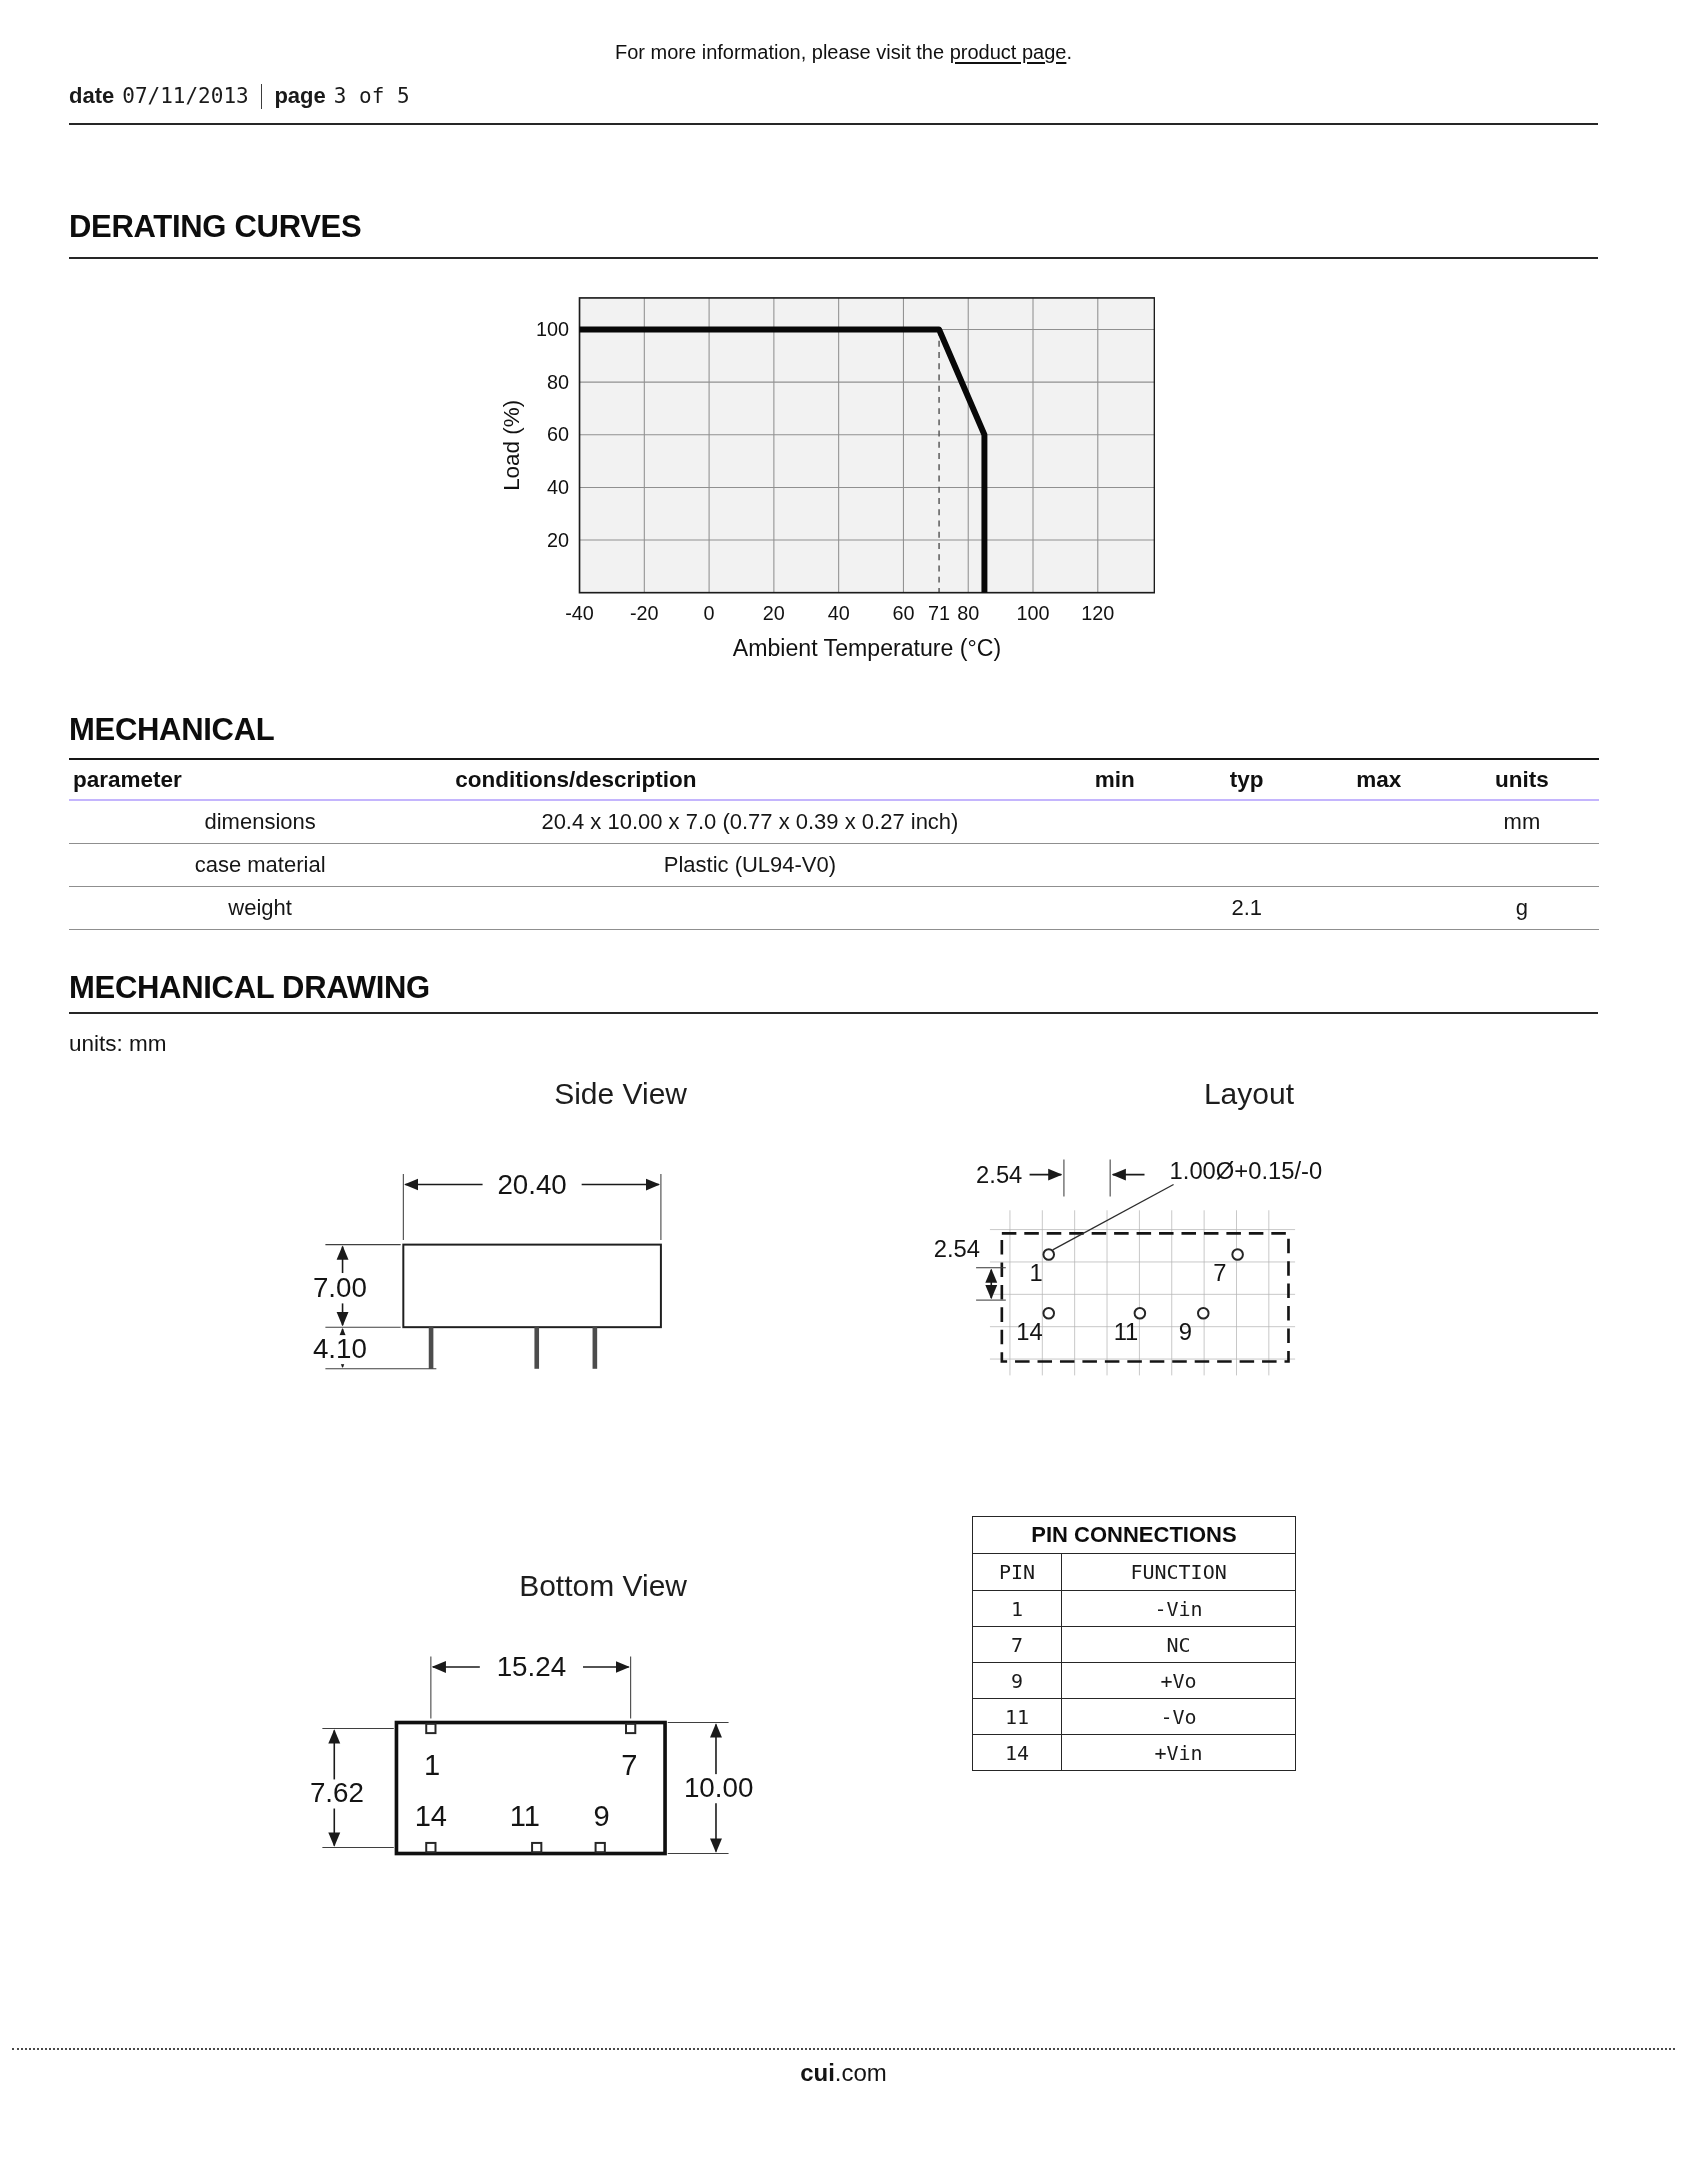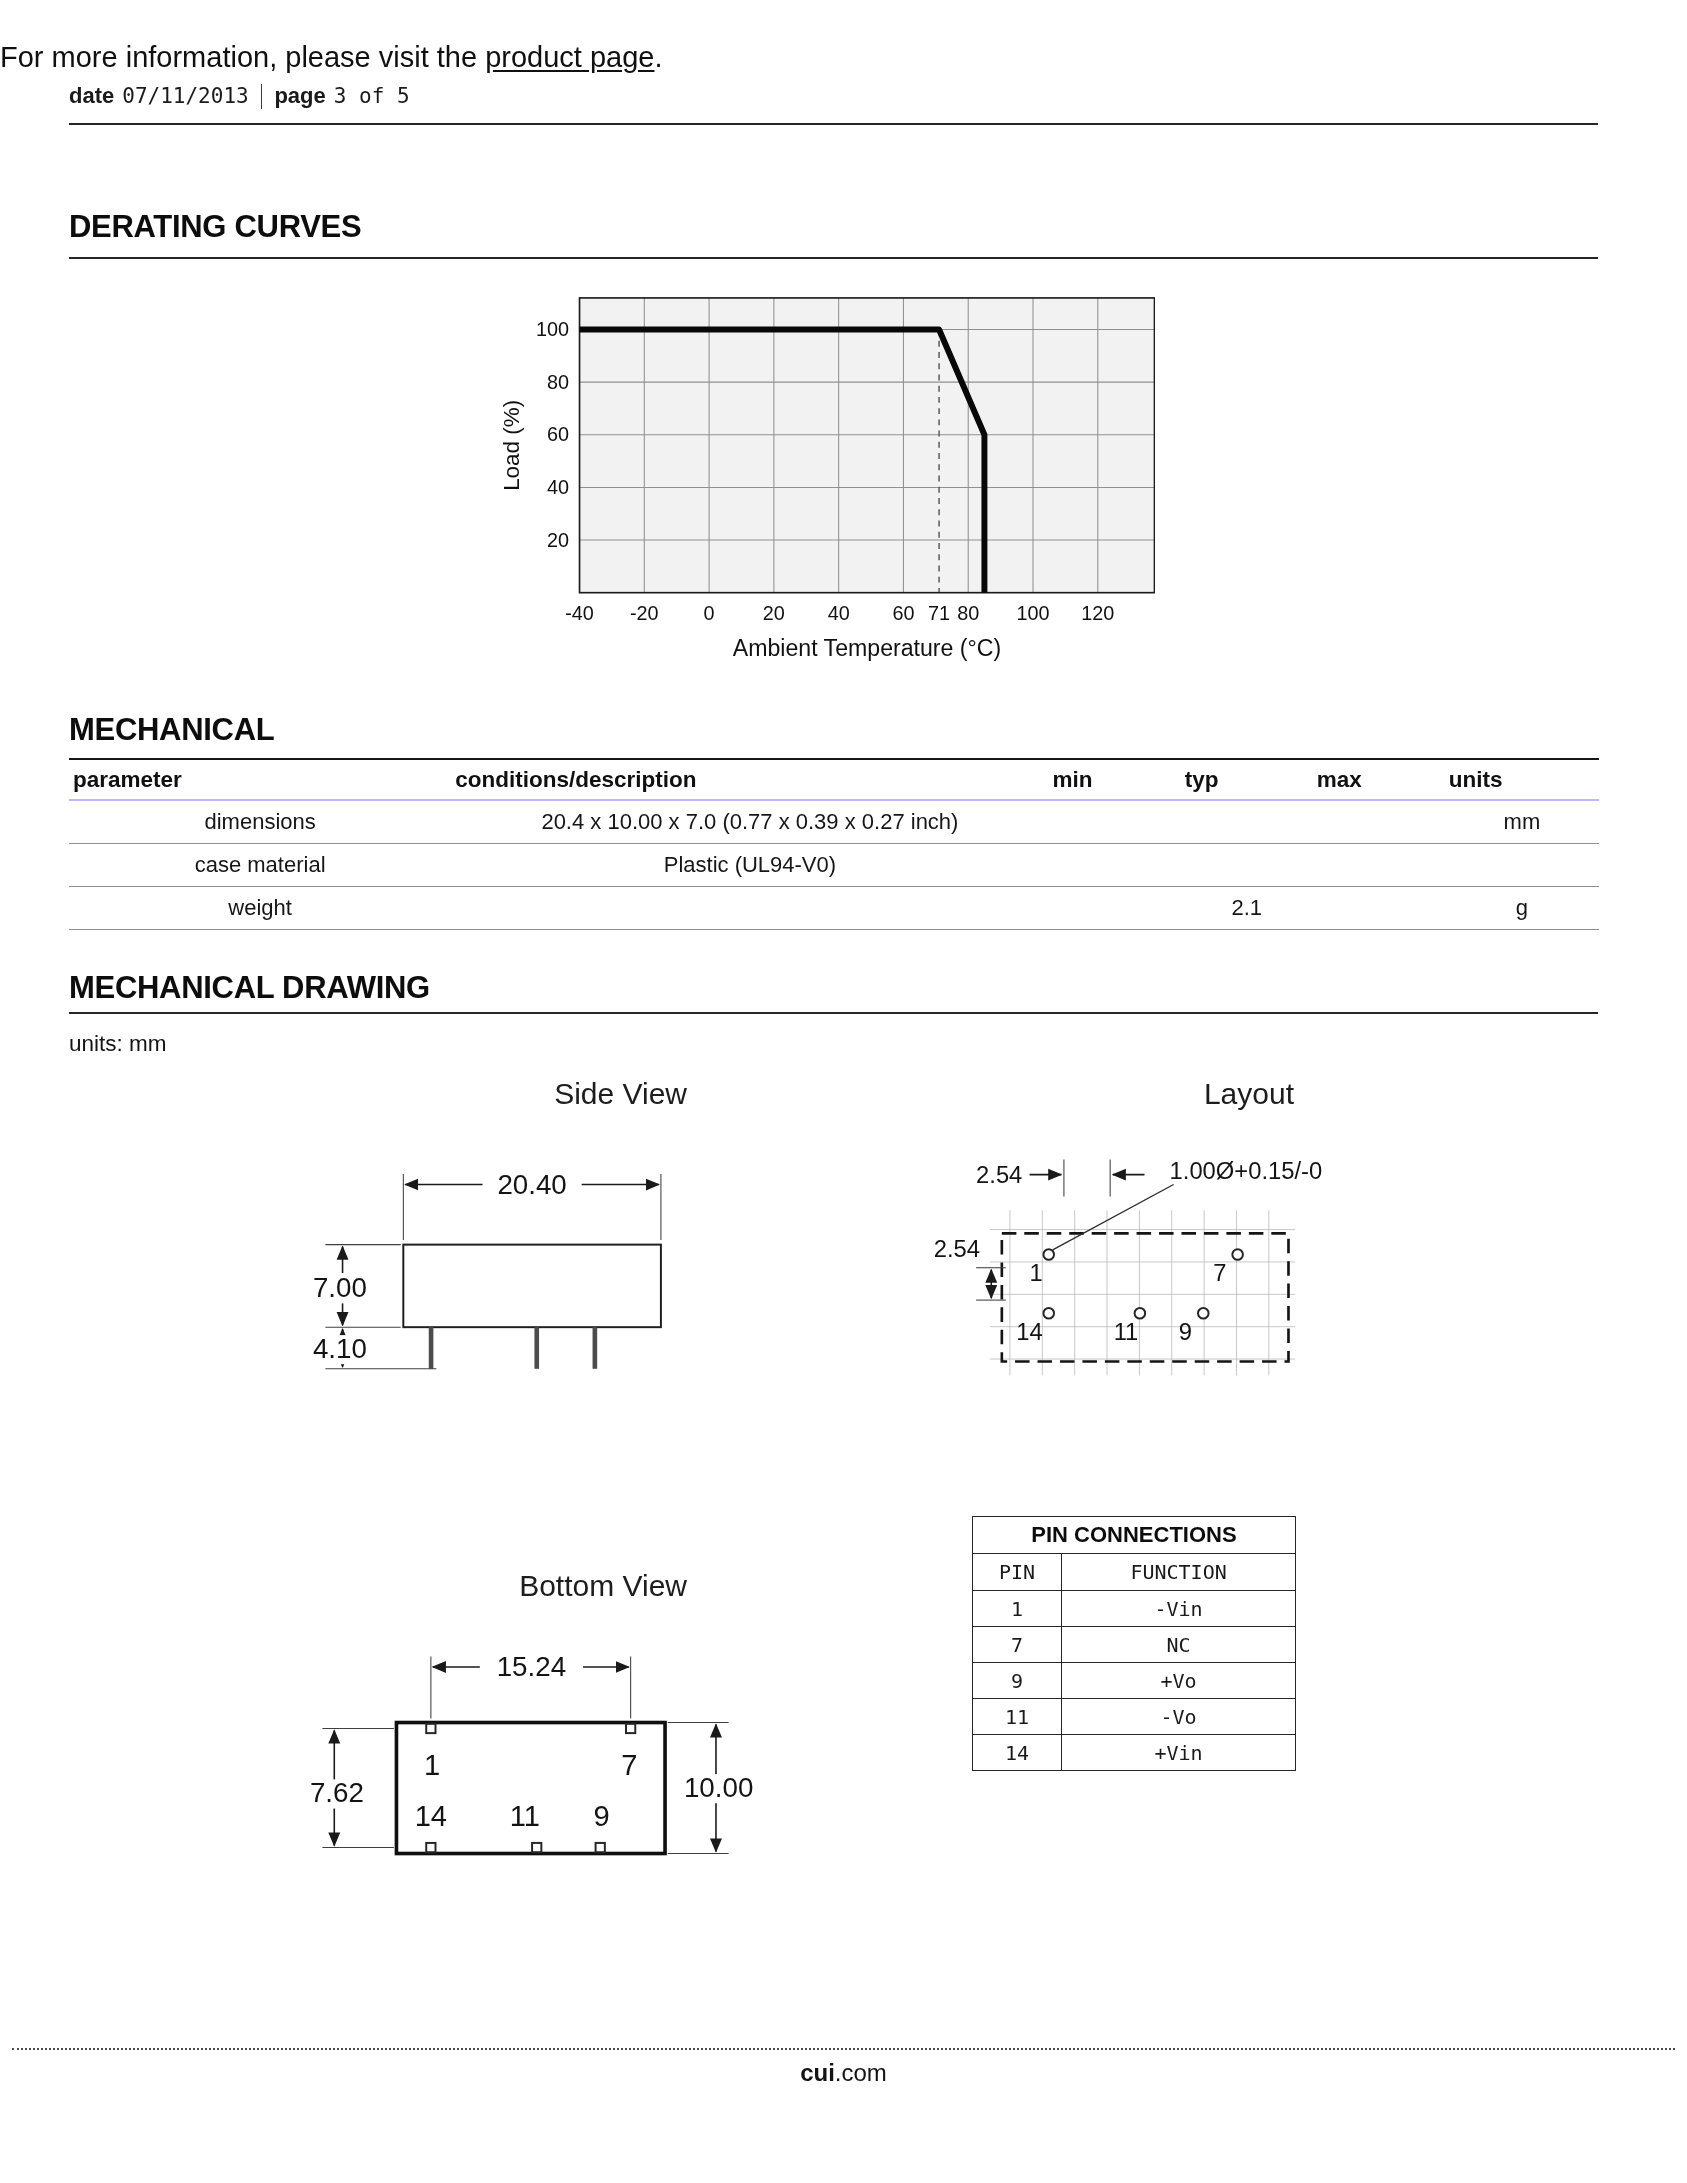--- a/index.html
+++ b/index.html
@@ -1,35 +1,35 @@
 <!DOCTYPE html>
 <html style="font-size:10.6px"><head>
 <meta charset="utf-8">
 <style>
   *{margin:0;padding:0;box-sizing:border-box}
   html,body{background:#ffffff}
   body{font-family:"Liberation Sans",sans-serif;color:#1a1a1a}
   #page{position:relative;width:1687px;height:2183px;background:#fff;overflow:hidden}
   .b{font-weight:700}
   .mono{font-family:"DejaVu Sans Mono",monospace}
-  .top-note{position:absolute;left:0;top:41px;width:100%;font-size:29px;color:#101010}
+  .top-note{position:absolute;left:0;top:41px;width:100%;text-align:center;font-size:20px;color:#101010}
   .top-note a{color:#101010;text-decoration:underline;text-underline-offset:3.3px;cursor:pointer}
   .hdr{position:absolute;left:69px;right:89px;top:83px;display:flex;justify-content:space-between;align-items:center;font-size:22px;white-space:nowrap}
   .hdr .lab{font-weight:700;margin-right:8px}
   .hdr .mono{font-size:21px}
   .vbar{display:inline-block;width:1.7px;height:25px;background:#3d3d3d;margin:0 12px;vertical-align:-6px}
   .rule{position:absolute;left:69px;right:89px;height:2.3px;background:#262626}
   .section-h{position:absolute;left:69px;font-size:31px;font-weight:700;letter-spacing:-0.3px;color:#0d0d0d}
   .units-note{position:absolute;left:69px;top:1031px;font-size:22.5px;color:#141414}
   .draw-title{position:absolute;text-align:right;font-size:30px;color:#1d1d1d}
   
   #mech-table{position:absolute;left:69px;top:758px;width:1530px;border-collapse:collapse;border-top:2.6px solid #161616}
   #mech-table th{font-size:22.5px;font-weight:700;padding:6.6px 4px 6px;border-bottom:2px solid #c4b5fd;text-align:left;color:#101010}
   #mech-table td{font-size:22px;padding:8px 4px;border-bottom:1.3px solid #8f8f8f;text-align:center;color:#161616}
-  #mech-table th:nth-child(n+3),#mech-table td:nth-child(n+3){}
+  #mech-table th:nth-child(n+3),#mech-table td:nth-child(n+3){text-align:center}
   
   #pin-table{position:absolute;left:972px;top:1516px;width:324px;border-collapse:collapse;background:#fff}
   #pin-table th,#pin-table td{border:1.7px solid #262626;text-align:center;vertical-align:middle}
   #pin-table th.title{font-size:22px;font-weight:700;height:37px;color:#0d0d0d}
   #pin-table th.colh{font-family:"DejaVu Sans Mono",monospace;font-weight:400;font-size:20px;height:37px}
   #pin-table td{font-family:"DejaVu Sans Mono",monospace;font-size:20px;height:36px}
   
   svg{position:absolute}
   svg .ext{stroke:#3f3f3f;stroke-width:1.6}
   svg .dim{stroke:#1a1a1a;stroke-width:2.4}

